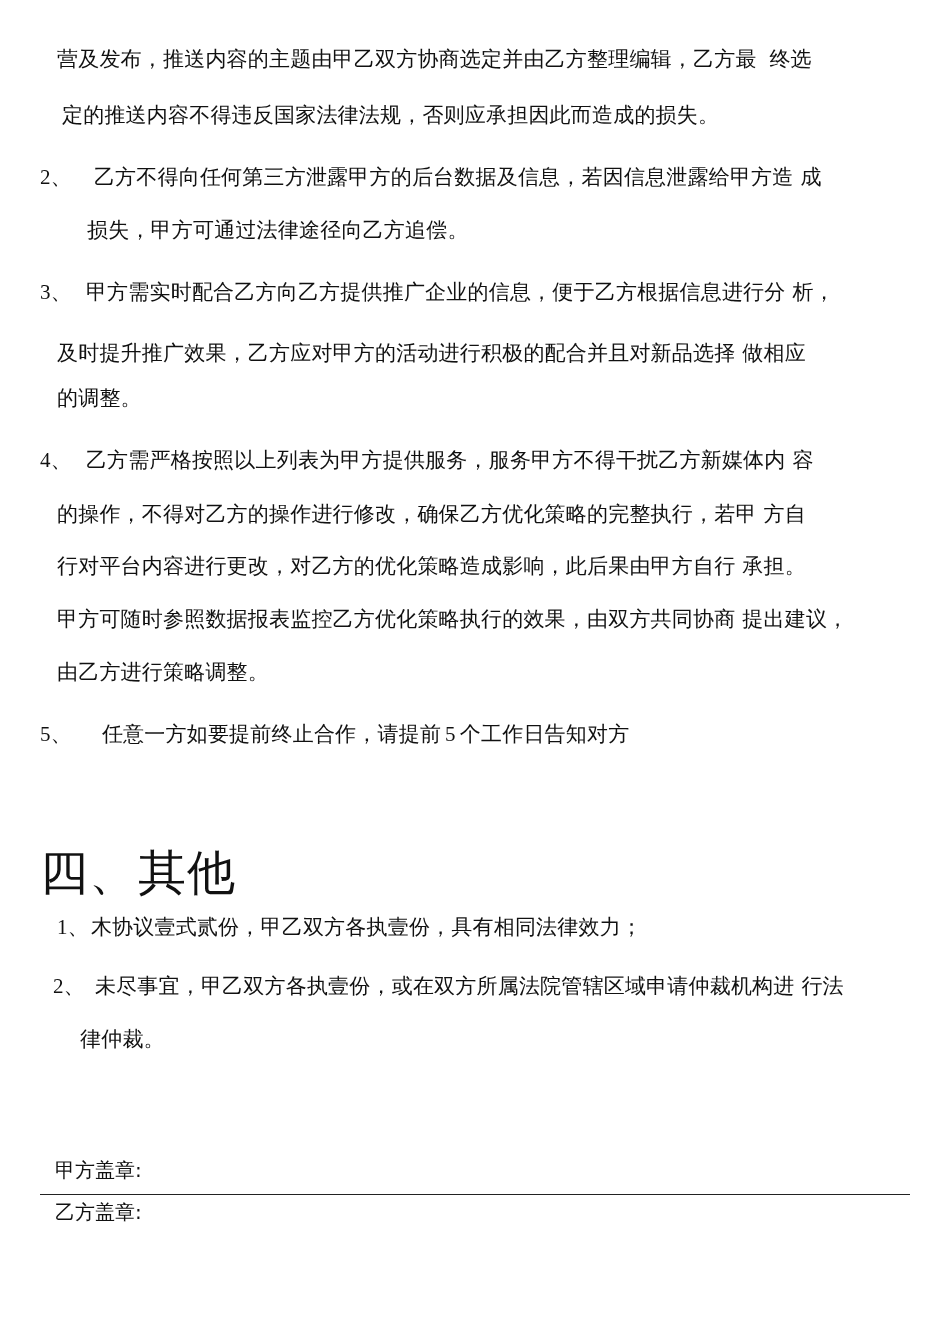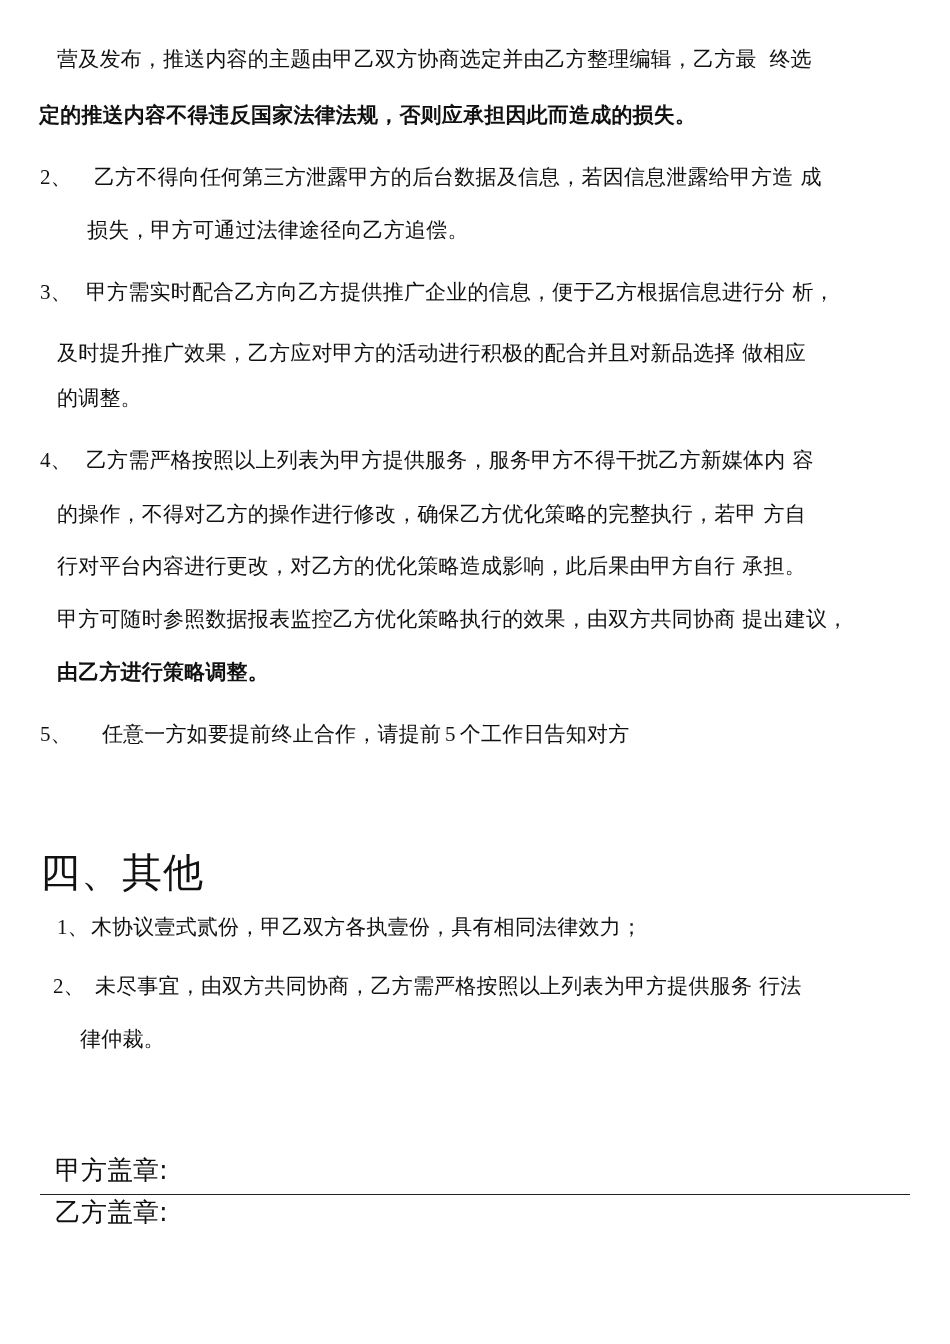--- a/index.html
+++ b/index.html
@@ -21,45 +21,45 @@
       line-height: 28px;
       white-space: nowrap;
       letter-spacing: 0.2px;
     }
     .num {
       font-family: "Liberation Serif", "DejaVu Serif", serif;
       font-size: 21px;
     }
     .heading {
       position: absolute;
-      font-size: 40px;
+      font-size: 48px;
       line-height: 44px;
       white-space: nowrap;
       letter-spacing: 1px;
     }
     .sig {
       position: absolute;
-      font-size: 26px;
+      font-size: 20px;
       line-height: 26px;
       white-space: nowrap;
     }
     .divider {
       position: absolute;
       left: 40px;
       width: 870px;
       height: 0;
       border-top: 1.5px solid #222222;
     }
   </style>
 </head>
 <body>
 
 <div>
   <div class="line" style="left:57px; top:47px;font-family:Liberation Mono, monospace;">营及发布，推送内容的主题由甲乙双方协商选定并由乙方整理编辑，乙方最 终选</div>
-  <div class="line" style="left:39px; top:101px;font-weight:bold;">定的推送内容不得违反国家法律法规，否则应承担因此而造成的损失。</div>
+  <div class="line" style="left:62px; top:101px;">定的推送内容不得违反国家法律法规，否则应承担因此而造成的损失。</div>
 </div>
 
 <div>
   <div class="line" style="left:40px; top:163px;">
     <span class="num">2、</span><span style="margin-left:22px;">乙方不得向任何第三方泄露甲方的后台数据及信息，若因信息泄露给甲方造 成</span>
   </div>
   <div class="line" style="left:57px; top:216px;margin-left:30px;">损失，甲方可通过法律途径向乙方追偿。</div>
 </div>
 
 <div>
@@ -70,39 +70,39 @@
   <div class="line" style="left:57px; top:384px;">的调整。</div>
 </div>
 
 <div>
   <div class="line" style="left:40px; top:446px;">
     <span class="num">4、</span><span style="margin-left:14px;">乙方需严格按照以上列表为甲方提供服务，服务甲方不得干扰乙方新媒体内 容</span>
   </div>
   <div class="line" style="left:57px; top:500px;">的操作，不得对乙方的操作进行修改，确保乙方优化策略的完整执行，若甲 方自</div>
   <div class="line" style="left:57px; top:552px;">行对平台内容进行更改，对乙方的优化策略造成影响，此后果由甲方自行 承担。</div>
   <div class="line" style="left:57px; top:605px;">甲方可随时参照数据报表监控乙方优化策略执行的效果，由双方共同协商 提出建议，</div>
-  <div class="line" style="left:57px; top:658px;font-weight:bold;">由乙方进行策略调整。</div>
+  <div class="line" style="left:57px; top:658px;">由乙方进行策略调整。</div>
 </div>
 
 <div>
   <div class="line" style="left:40px; top:720px;">
     <span class="num">5、</span><span style="margin-left:30px;">任意一方如要提前终止合作，请提前</span><span class="num" style="margin:0 4px;">5</span><span>个工作日告知对方</span>
   </div>
 </div>
 
 <div class="heading" style="left:40px; top:850px;">四、其他</div>
 
 <div>
   <div class="line" style="left:57px; top:913px;">
     <span class="num">1、</span><span style="margin-left:2px;">木协议壹式贰份，甲乙双方各执壹份，具有相同法律效力；</span>
   </div>
 </div>
 
 <div>
   <div class="line" style="left:53px; top:972px;">
-    <span class="num">2、</span><span style="margin-left:10px;">未尽事宜，由双方共同协商，乙方需严格按照以上列表为甲方提供服务 行法</span>
+    <span class="num">2、</span><span style="margin-left:10px;">未尽事宜，甲乙双方各执壹份，或在双方所属法院管辖区域申请仲裁机构进 行法</span>
   </div>
   <div class="line" style="left:80px; top:1025px;">律仲裁。</div>
 </div>
 
 <div class="sig" style="left:55px; top:1157px;">甲方盖章:</div>
 <div class="divider" style="top:1194px;"></div>
 <div class="sig" style="left:55px; top:1199px;">乙方盖章:</div>
 
 </body></html>

